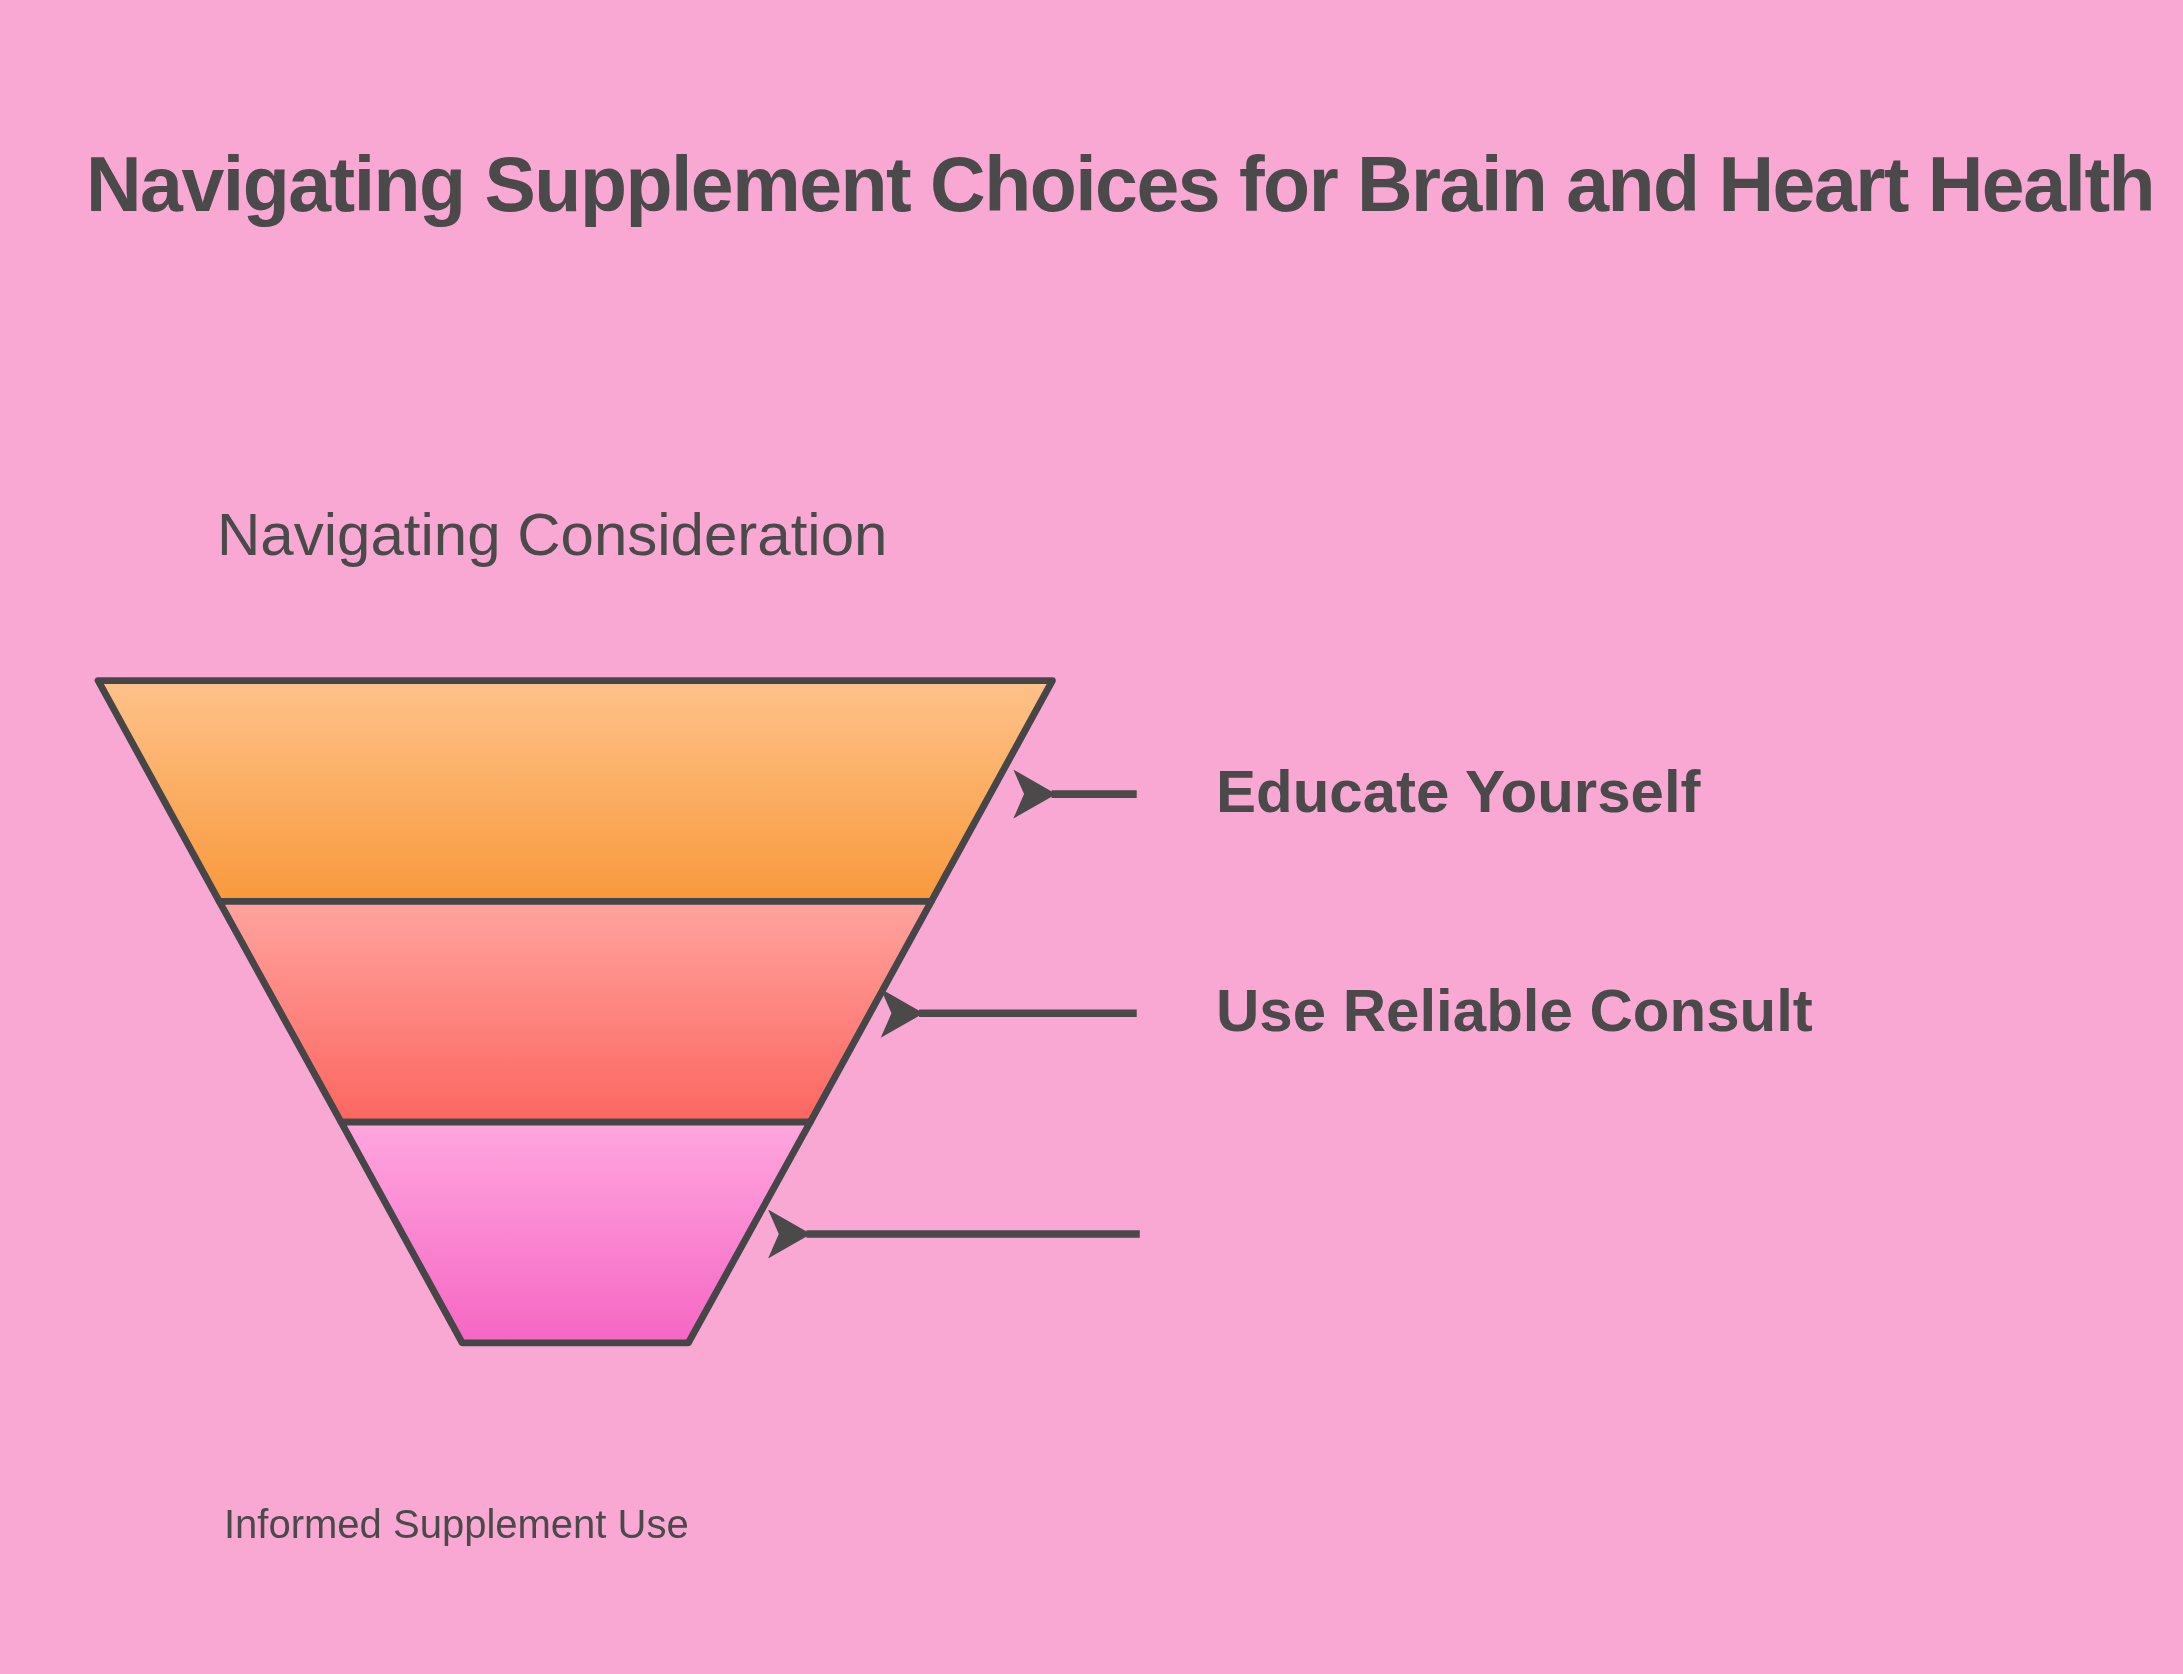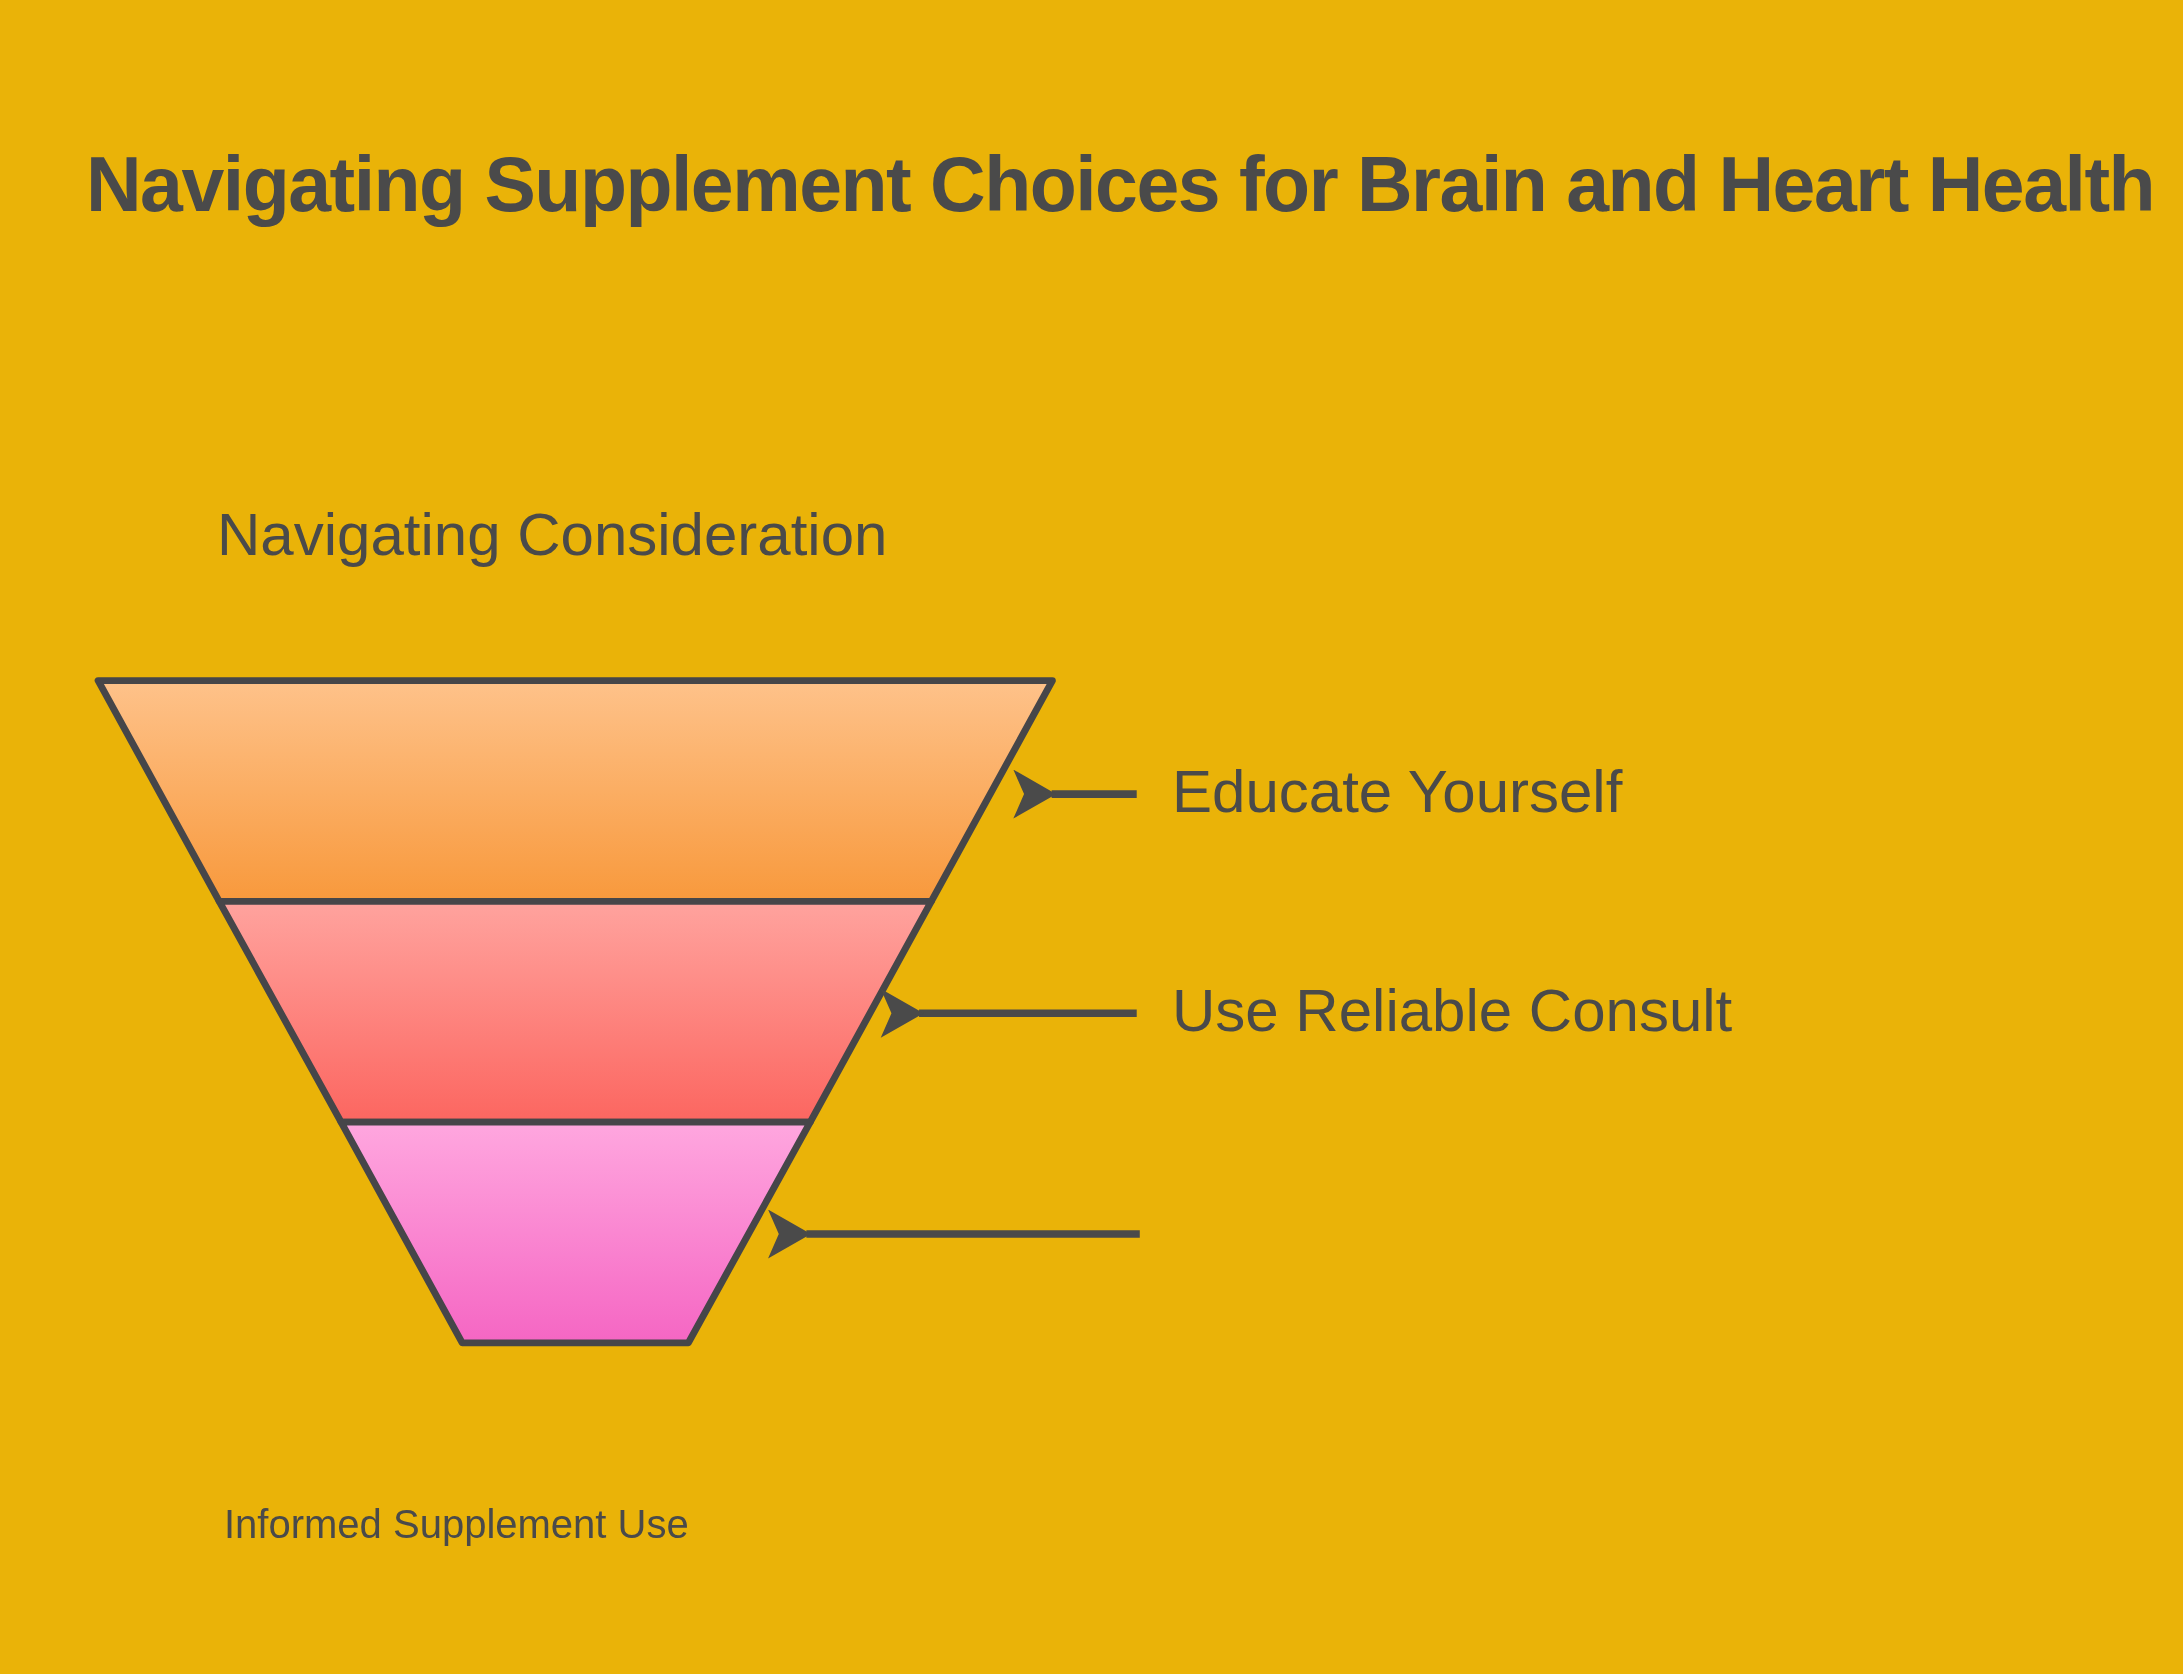--- a/index.html
+++ b/index.html
@@ -5,21 +5,21 @@
   html, body {
     margin: 0;
     padding: 0;
     background: #ffffff;
     font-family: "Liberation Sans", sans-serif;
   }
   .canvas {
     position: relative;
     width: 2183px;
     height: 1674px;
-    background: #eab308;
+    background: #f9a8d4;
     overflow: hidden;
   }
   .diagram-svg {
     position: absolute;
     left: 0;
     top: 0;
     width: 2183px;
     height: 1674px;
     display: block;
   }
@@ -47,25 +47,26 @@
     position: absolute;
     left: 224px;
     top: 1526px;
     transform: translateY(-54%);
     font-size: 40px;
     color: #4A4A4A;
     white-space: nowrap;
   }
   .stage-label {
     position: absolute;
-    left: 1172px;
+    left: 1216px;
     transform: translateY(-54%);
     font-size: 60px;
     color: #4A4A4A;
     white-space: nowrap;
+    font-weight: bold;
   }
   .stage-label.row-1 { top: 794px; }
   .stage-label.row-2 { top: 1013px; }
   .stage-label.row-3 { top: 1234px; }
 </style>
 </head>
 <body>
 
 <div class="canvas">
 

